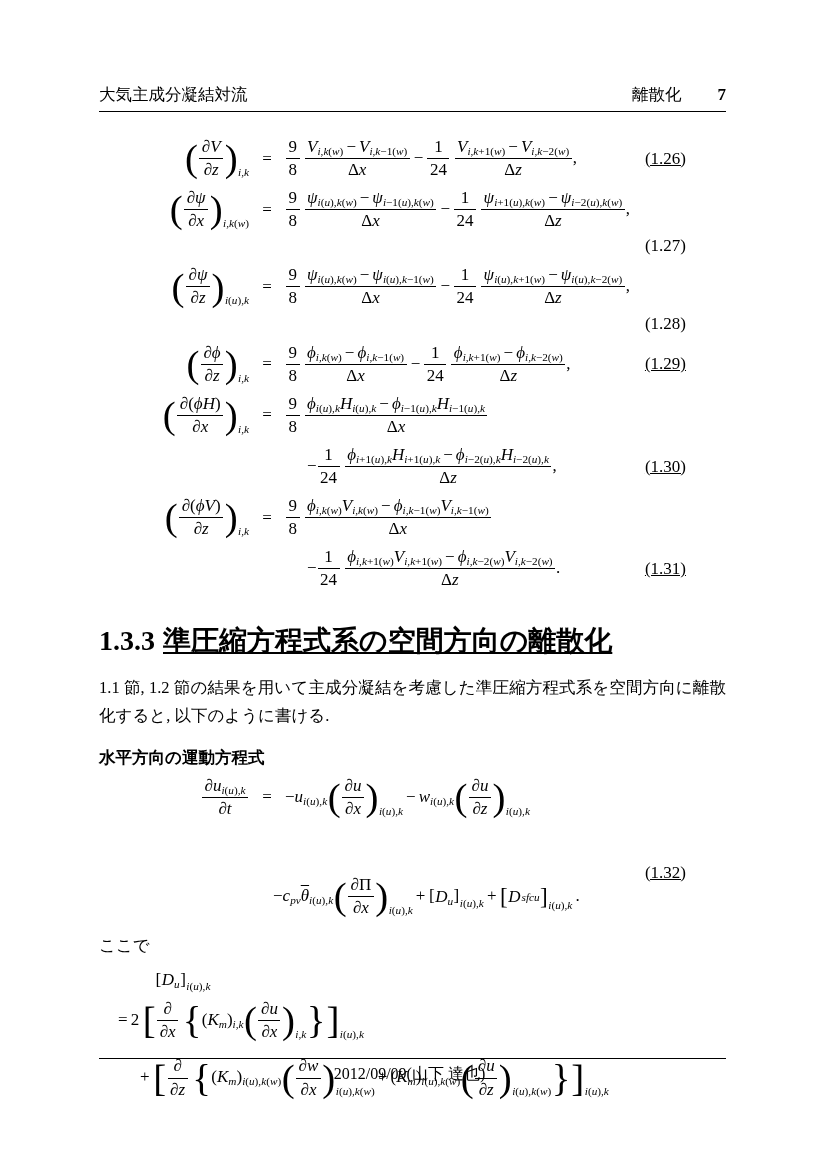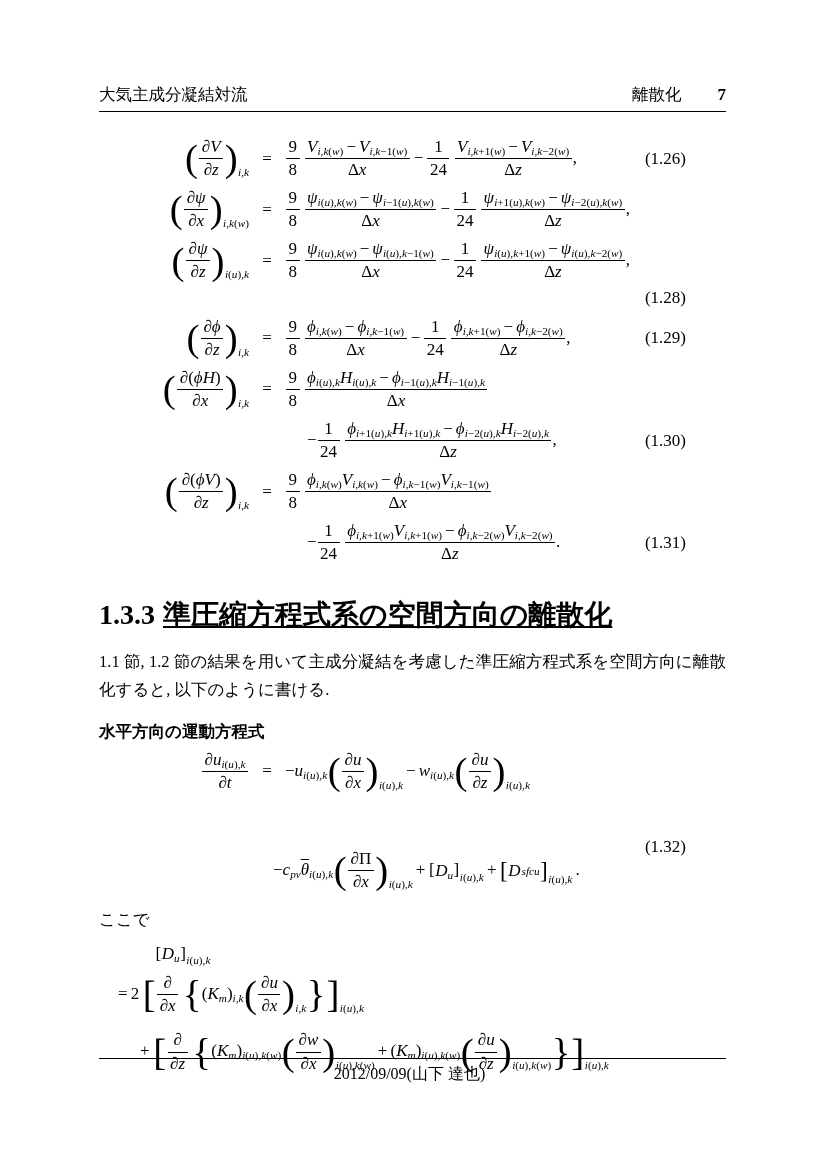--- a/index.html
+++ b/index.html
@@ -34,21 +34,21 @@
   .ov{text-decoration:overline;}
   .mrow{display:inline;white-space:nowrap;}
 
   
   .eqs{margin-top:24px;}
   .eq{display:grid;grid-template-columns:150px 36px 1fr 54px;align-items:center;
       padding-right:40px;margin:0 0 6px 0;}
   .eq .lhs{justify-self:end;white-space:nowrap;}
   .eq .rel{justify-self:center;}
   .eq .rhs{white-space:nowrap;}
-  .eq .num{justify-self:end;}
+  .eq .num{justify-self:end;text-decoration:underline;}
   .rhs-indent{margin-left:22px;}
   .rhs-dedent{margin-left:-12px;margin-top:48px;}
   .numline{text-align:right;padding-right:40px;margin:-2px 0 8px 0;}
 
   
   .sec{display:flex;align-items:baseline;gap:8px;margin-top:30px;font-weight:bold;font-size:28px;}
   .sec-num{font-family:"Liberation Serif","DejaVu Serif",serif;}
   .sec-title{font-family:"Liberation Sans","DejaVu Sans",sans-serif;text-decoration:underline;}
   .para{margin-top:14px;font-family:"Liberation Serif","DejaVu Serif",serif;
     font-size:16.5px;line-height:1.72;text-align:justify;}
@@ -103,20 +103,21 @@
               <span class="dl" style="font-size: 38.8612px;">(</span>
               <span class="fcc">
                 <span class="mrow"><span class="fr"><span class="n"><span class="mrow"><span class="it">∂</span><span class="it">ψ</span></span></span><span class="d"><span class="mrow"><span class="it">∂</span><span class="it">x</span></span></span></span></span>
               </span>
               <span class="dl" style="font-size: 38.8612px;">)</span>
             </span><sub class="fsub" style="vertical-align: -13.6px;"><span class="mrow"><span class="it">i</span><span>,</span><span class="it">k</span><span>(</span><span class="it">w</span><span>)</span></span></sub></span>
         <span class="rel">=</span>
         <span class="rhs"><span class="fr"><span class="n"><span class="mrow"><span>9</span></span></span><span class="d"><span class="mrow"><span>8</span></span></span></span><span class="thin"></span><span class="fr"><span class="n"><span class="mrow"><span class="it">ψ</span><sub><span class="mrow"><span class="it">i</span><span>(</span><span class="it">u</span><span>)</span><span>,</span><span class="it">k</span><span>(</span><span class="it">w</span><span>)</span></span></sub><span class="thin"></span><span>−</span><span class="thin"></span><span class="it">ψ</span><sub><span class="mrow"><span class="it">i</span><span>−</span><span>1</span><span>(</span><span class="it">u</span><span>)</span><span>,</span><span class="it">k</span><span>(</span><span class="it">w</span><span>)</span></span></sub></span></span><span class="d"><span class="mrow"><span>Δ</span><span class="it">x</span></span></span></span><span class="thin"></span><span>−</span><span class="thin"></span><span class="fr"><span class="n"><span class="mrow"><span>1</span></span></span><span class="d"><span class="mrow"><span>2</span><span>4</span></span></span></span><span class="thin"></span><span class="fr"><span class="n"><span class="mrow"><span class="it">ψ</span><sub><span class="mrow"><span class="it">i</span><span>+</span><span>1</span><span>(</span><span class="it">u</span><span>)</span><span>,</span><span class="it">k</span><span>(</span><span class="it">w</span><span>)</span></span></sub><span class="thin"></span><span>−</span><span class="thin"></span><span class="it">ψ</span><sub><span class="mrow"><span class="it">i</span><span>−</span><span>2</span><span>(</span><span class="it">u</span><span>)</span><span>,</span><span class="it">k</span><span>(</span><span class="it">w</span><span>)</span></span></sub></span></span><span class="d"><span class="mrow"><span>Δ</span><span class="it">z</span></span></span></span><span>,</span></span>
         <span class="num"></span>
       </div>
+      <div class="numline math">(1.27)</div>
 
       <div class="eq math">
         <span class="lhs"><span class="fc">
               <span class="dl" style="font-size: 38.8612px;">(</span>
               <span class="fcc">
                 <span class="mrow"><span class="fr"><span class="n"><span class="mrow"><span class="it">∂</span><span class="it">ψ</span></span></span><span class="d"><span class="mrow"><span class="it">∂</span><span class="it">z</span></span></span></span></span>
               </span>
               <span class="dl" style="font-size: 38.8612px;">)</span>
             </span><sub class="fsub" style="vertical-align: -13.6px;"><span class="mrow"><span class="it">i</span><span>(</span><span class="it">u</span><span>)</span><span>,</span><span class="it">k</span></span></sub></span>
         <span class="rel">=</span>

